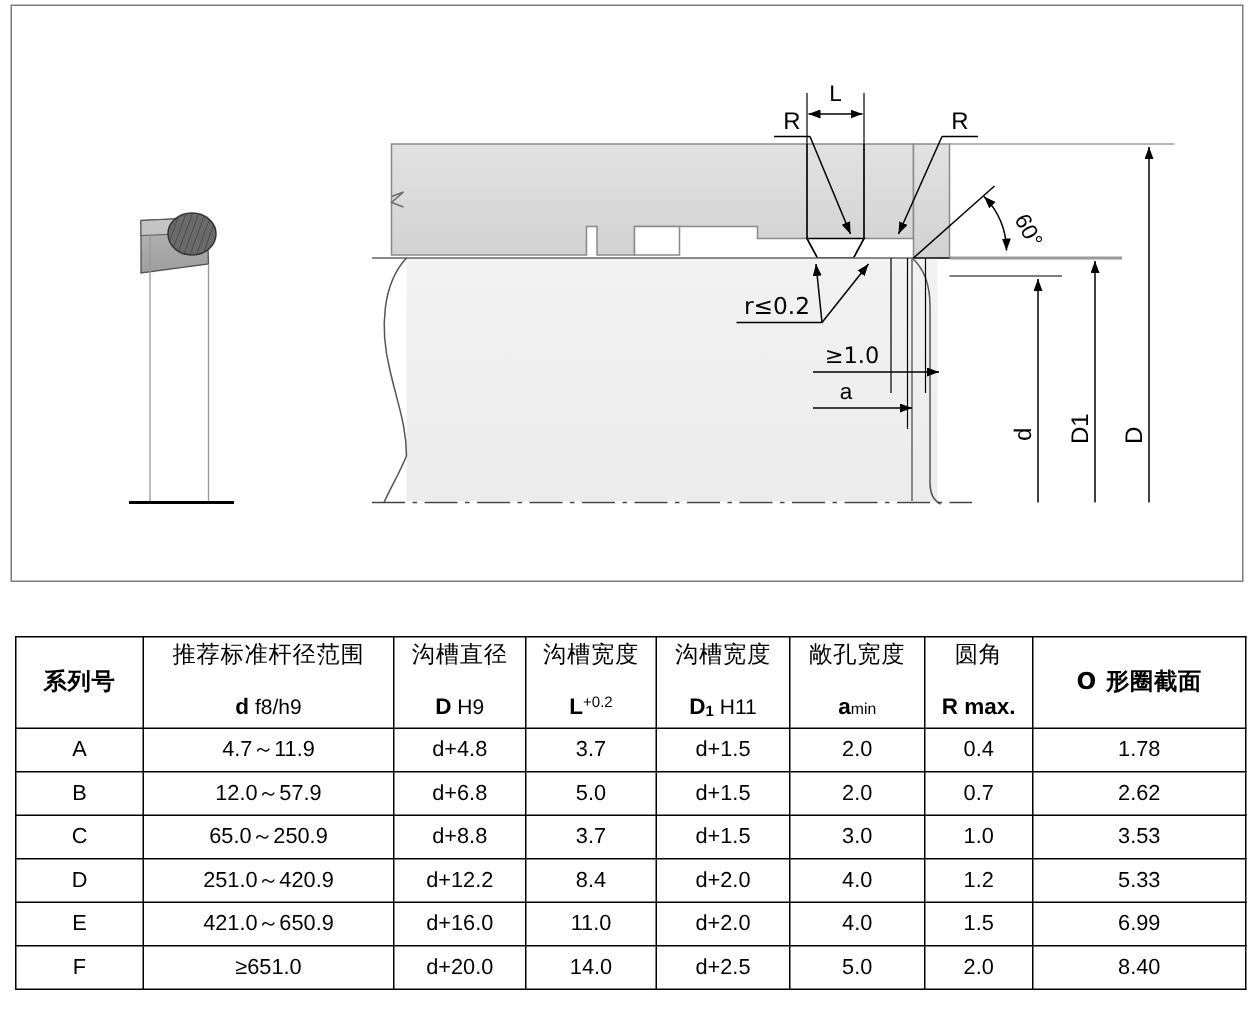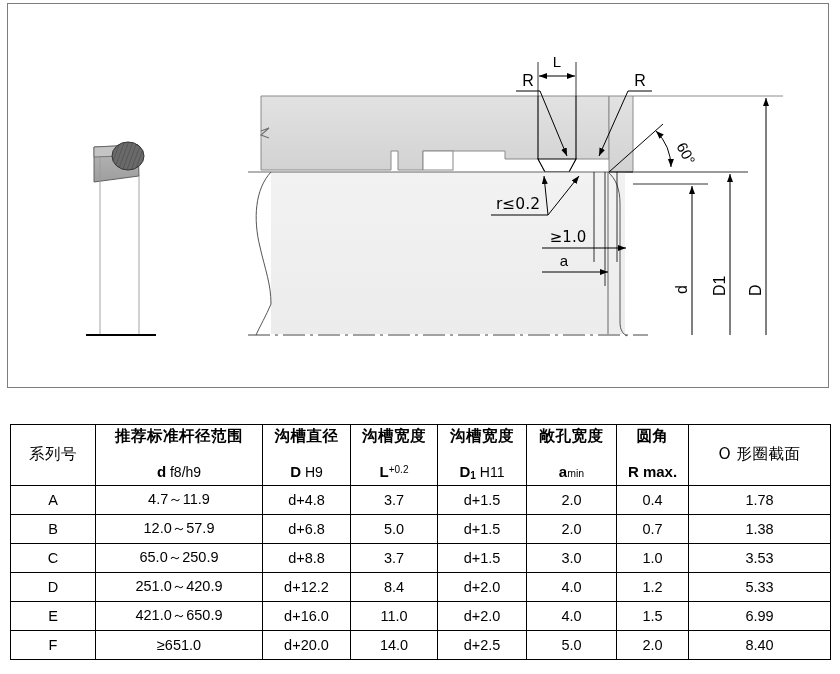--- a/index.html
+++ b/index.html
@@ -53,39 +53,39 @@
     padding: 2px 1px;
   }
   table.spec tbody td {
     height: 29px;
     font-size: 14.5px;
     padding: 0;
   }
   .hdr-cn {
     display: block;
     font-size: 15.5px;
-    font-weight: bold;
+    font-weight: normal;
     letter-spacing: 0.5px;
     line-height: 1.25;
     font-family: "DejaVu Sans", "Liberation Sans", sans-serif;
   }
   .hdr-sym {
     display: block;
     font-size: 14px;
     line-height: 1.35;
     margin-top: 16px;
   }
   .hdr-sym b { font-weight: bold; font-size: 15px; }
   .hdr-sym .sub { font-size: 10px; vertical-align: -0.15em; }
   .hdr-sym .sup { font-size: 10px; vertical-align: 0.45em; }
   .hdr-sym .small { font-size: 10.5px; }
   .hdr-single {
     display: block;
     font-size: 15.5px;
-    font-weight: normal;
+    font-weight: bold;
     font-family: "DejaVu Sans", "Liberation Sans", sans-serif;
     letter-spacing: 0.5px;
   }
   
   col.c-series { width: 85px; }
   col.c-range  { width: 167px; }
   col.c-dia    { width: 88px; }
   col.c-width  { width: 87px; }
   col.c-odia   { width: 89px; }
   col.c-owidth { width: 90px; }
@@ -311,21 +311,21 @@
           <td>1.78</td>
         </tr>
         <tr>
           <td>B</td>
           <td>12.0～57.9</td>
           <td>d+6.8</td>
           <td>5.0</td>
           <td>d+1.5</td>
           <td>2.0</td>
           <td>0.7</td>
-          <td>1.38</td>
+          <td>2.62</td>
         </tr>
         <tr>
           <td>C</td>
           <td>65.0～250.9</td>
           <td>d+8.8</td>
           <td>3.7</td>
           <td>d+1.5</td>
           <td>3.0</td>
           <td>1.0</td>
           <td>3.53</td>

